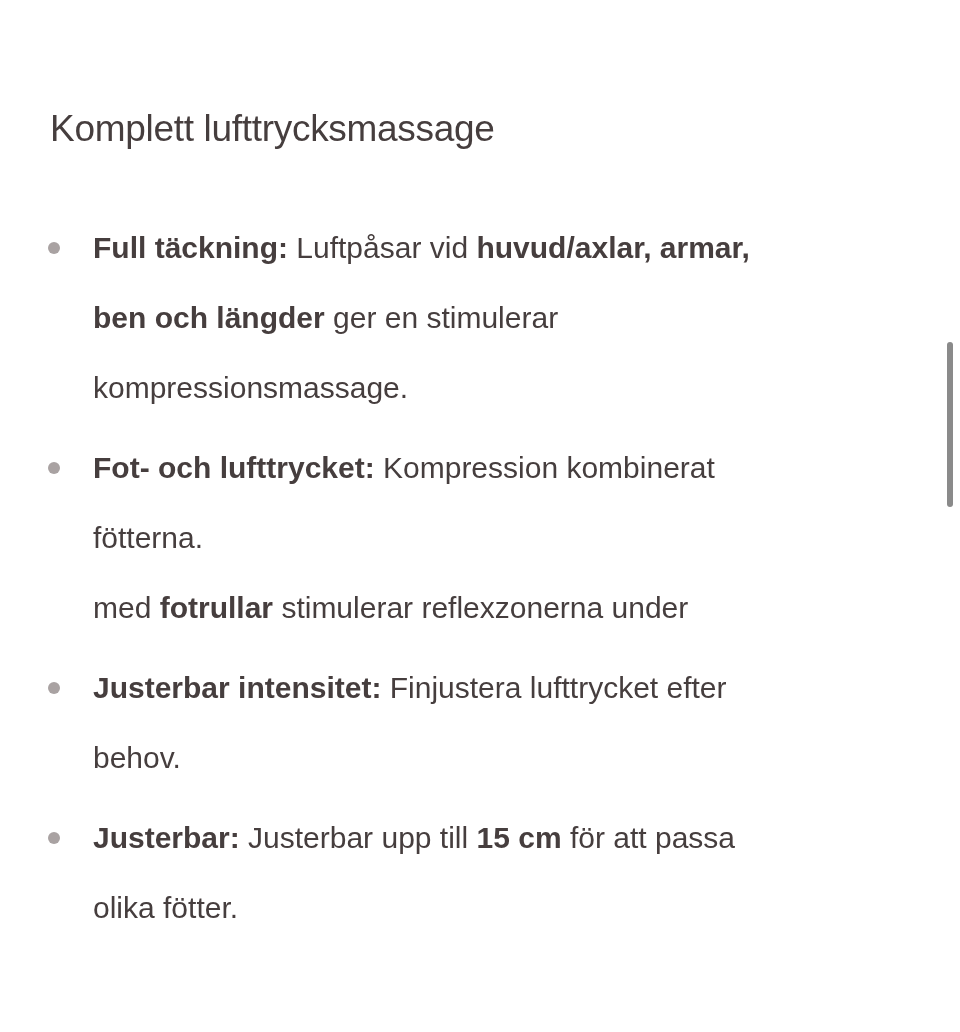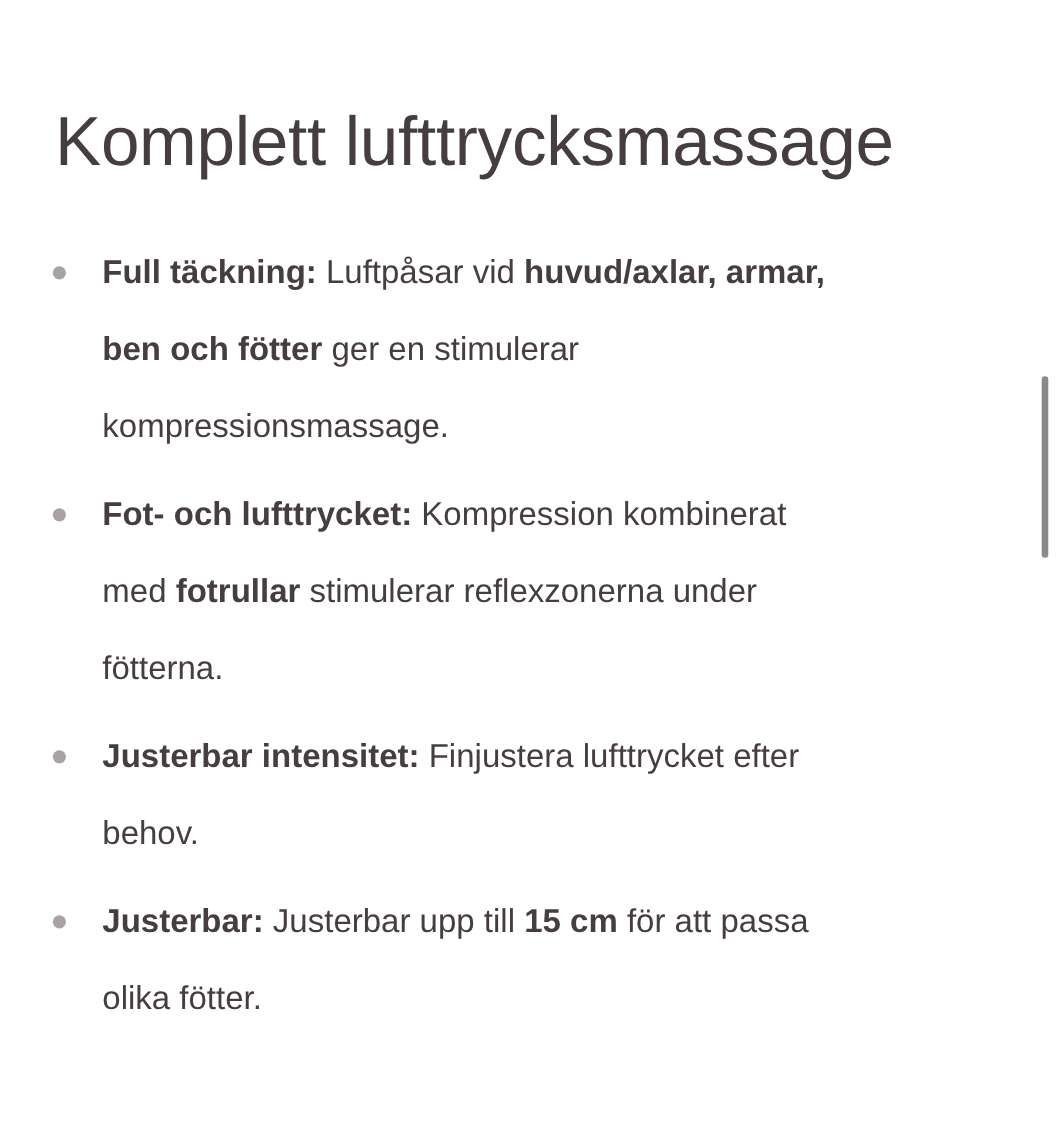--- a/index.html
+++ b/index.html
@@ -13,21 +13,21 @@
     font-family: "Liberation Sans", sans-serif;
     color: var(--body-text, #463e3e);
     position: relative;
   }
   .content {
     padding-left: 48px;
     padding-right: 40px;
   }
   h1.title {
     margin: 101px 0 0 2px;
-    font-size: 63px;
+    font-size: 37px;
     line-height: 56px;
     font-weight: 400;
     letter-spacing: -0.3px;
     color: var(--title-text, #463e3e);
     white-space: nowrap;
   }
   ul.features {
     list-style: none;
     margin-top: 56px;
   }
@@ -63,28 +63,28 @@
 </style>
 </head>
 <body style="--bg: #ffffff; --title-text: #463e3e; --body-text: #463e3e; --marker: #a9a2a2; --scrollbar: #8a8a8a;">
 
 <div class="content">
   <h1 class="title">Komplett lufttrycksmassage</h1>
   <ul class="features" id="feature-list">
       <li class="feature">
         <span class="marker"></span>
         <div class="line"><b>Full täckning:</b><span> Luftpåsar vid </span><b>huvud/axlar, armar,</b></div>
-        <div class="line"><b>ben och fötter</b><span> ger en stimulerar</span></div>
+        <div class="line"><b>ben och längder</b><span> ger en stimulerar</span></div>
         <div class="line"><span>kompressionsmassage.</span></div>
       </li>
       <li class="feature">
         <span class="marker"></span>
         <div class="line"><b>Fot- och lufttrycket:</b><span> Kompression kombinerat</span></div>
+        <div class="line"><span>fötterna.</span></div>
         <div class="line"><span>med </span><b>fotrullar</b><span> stimulerar reflexzonerna under</span></div>
-        <div class="line"><span>fötterna.</span></div>
       </li>
       <li class="feature">
         <span class="marker"></span>
         <div class="line"><b>Justerbar intensitet:</b><span> Finjustera lufttrycket efter</span></div>
         <div class="line"><span>behov.</span></div>
       </li>
       <li class="feature">
         <span class="marker"></span>
         <div class="line"><b>Justerbar:</b><span> Justerbar upp till </span><b>15 cm</b><span> för att passa</span></div>
         <div class="line"><span>olika fötter.</span></div>

